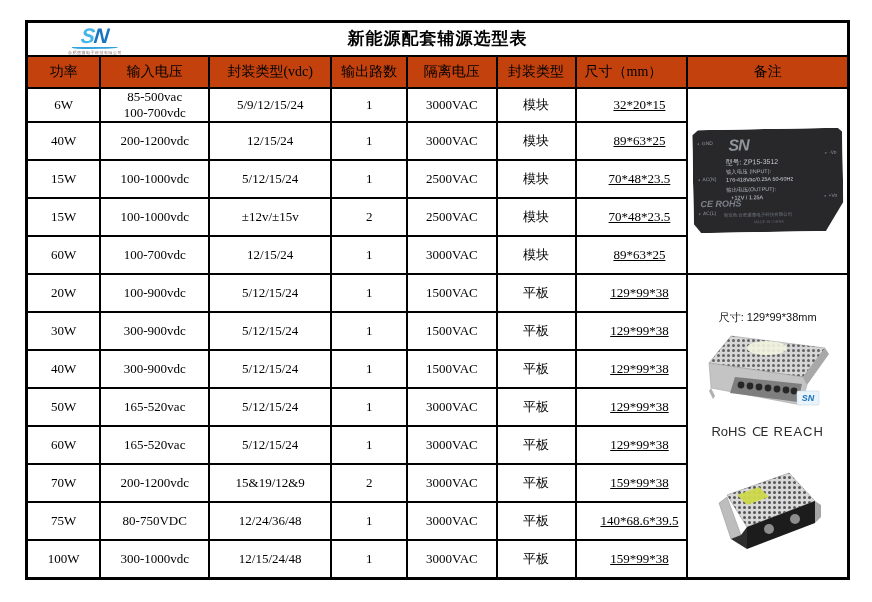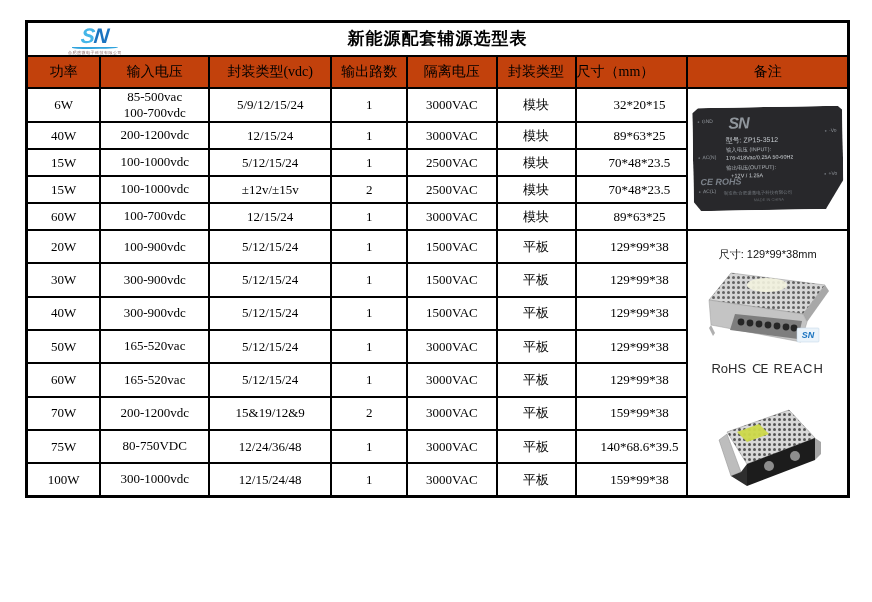--- a/index.html
+++ b/index.html
@@ -16,25 +16,25 @@
   .logo { position:absolute; left:32px; top:2px; width:70px; text-align:center; line-height:1; }
   .logo-sn { font-family:"Liberation Sans",sans-serif; font-style:italic; font-weight:bold;
     font-size:21px; letter-spacing:-1px; display:inline-block; transform:skewX(-6deg); }
   .logo-s { color:#45b6e8; } .logo-n { color:#1b74c0; }
   .logo-swoosh { display:block; width:46px; height:3px; margin:0 auto;
     border-bottom:2px solid #2fa3dd; border-radius:0 0 60% 40%; }
   .logo-company { display:block; font-size:4px; color:#8a6a6a; margin-top:2px;
     font-family:"Liberation Sans",sans-serif; white-space:nowrap; letter-spacing:0.5px;}
 
   tr.header-row th { height:32px; background:#c2410c; font-size:14px; }
-  tr.header-row th.h-size { text-align:left; padding-left:0; }
-
-  tbody tr.data { height:27px; }
+  tr.header-row th.h-size { text-align:left; padding-left:8px; }
+
+  tbody tr.data { height:38px; }
   tbody tr.data.tall { height:31px; }
-  td.c-size { text-align:left; padding-left:16px; }
+  td.c-size { text-align:left; padding-left:16px;text-decoration:underline; }
   td.c-input div { line-height:1.25; }
 
   
   td.remark-module { vertical-align:middle; }
   .module-wrap { display:flex; align-items:center; justify-content:center; height:100%; }
   .module { position:relative; width:150px; height:103px; background:#28282b;
     border-radius:3px; transform:rotate(-1deg);
     clip-path:polygon(4% 0,97% 0,100% 4%,100% 72%,88% 100%,5% 100%,0 91%,0 5%);
     font-family:"Liberation Sans",sans-serif; text-align:left;
     box-shadow:1px 2px 3px rgba(0,0,0,.35); }

